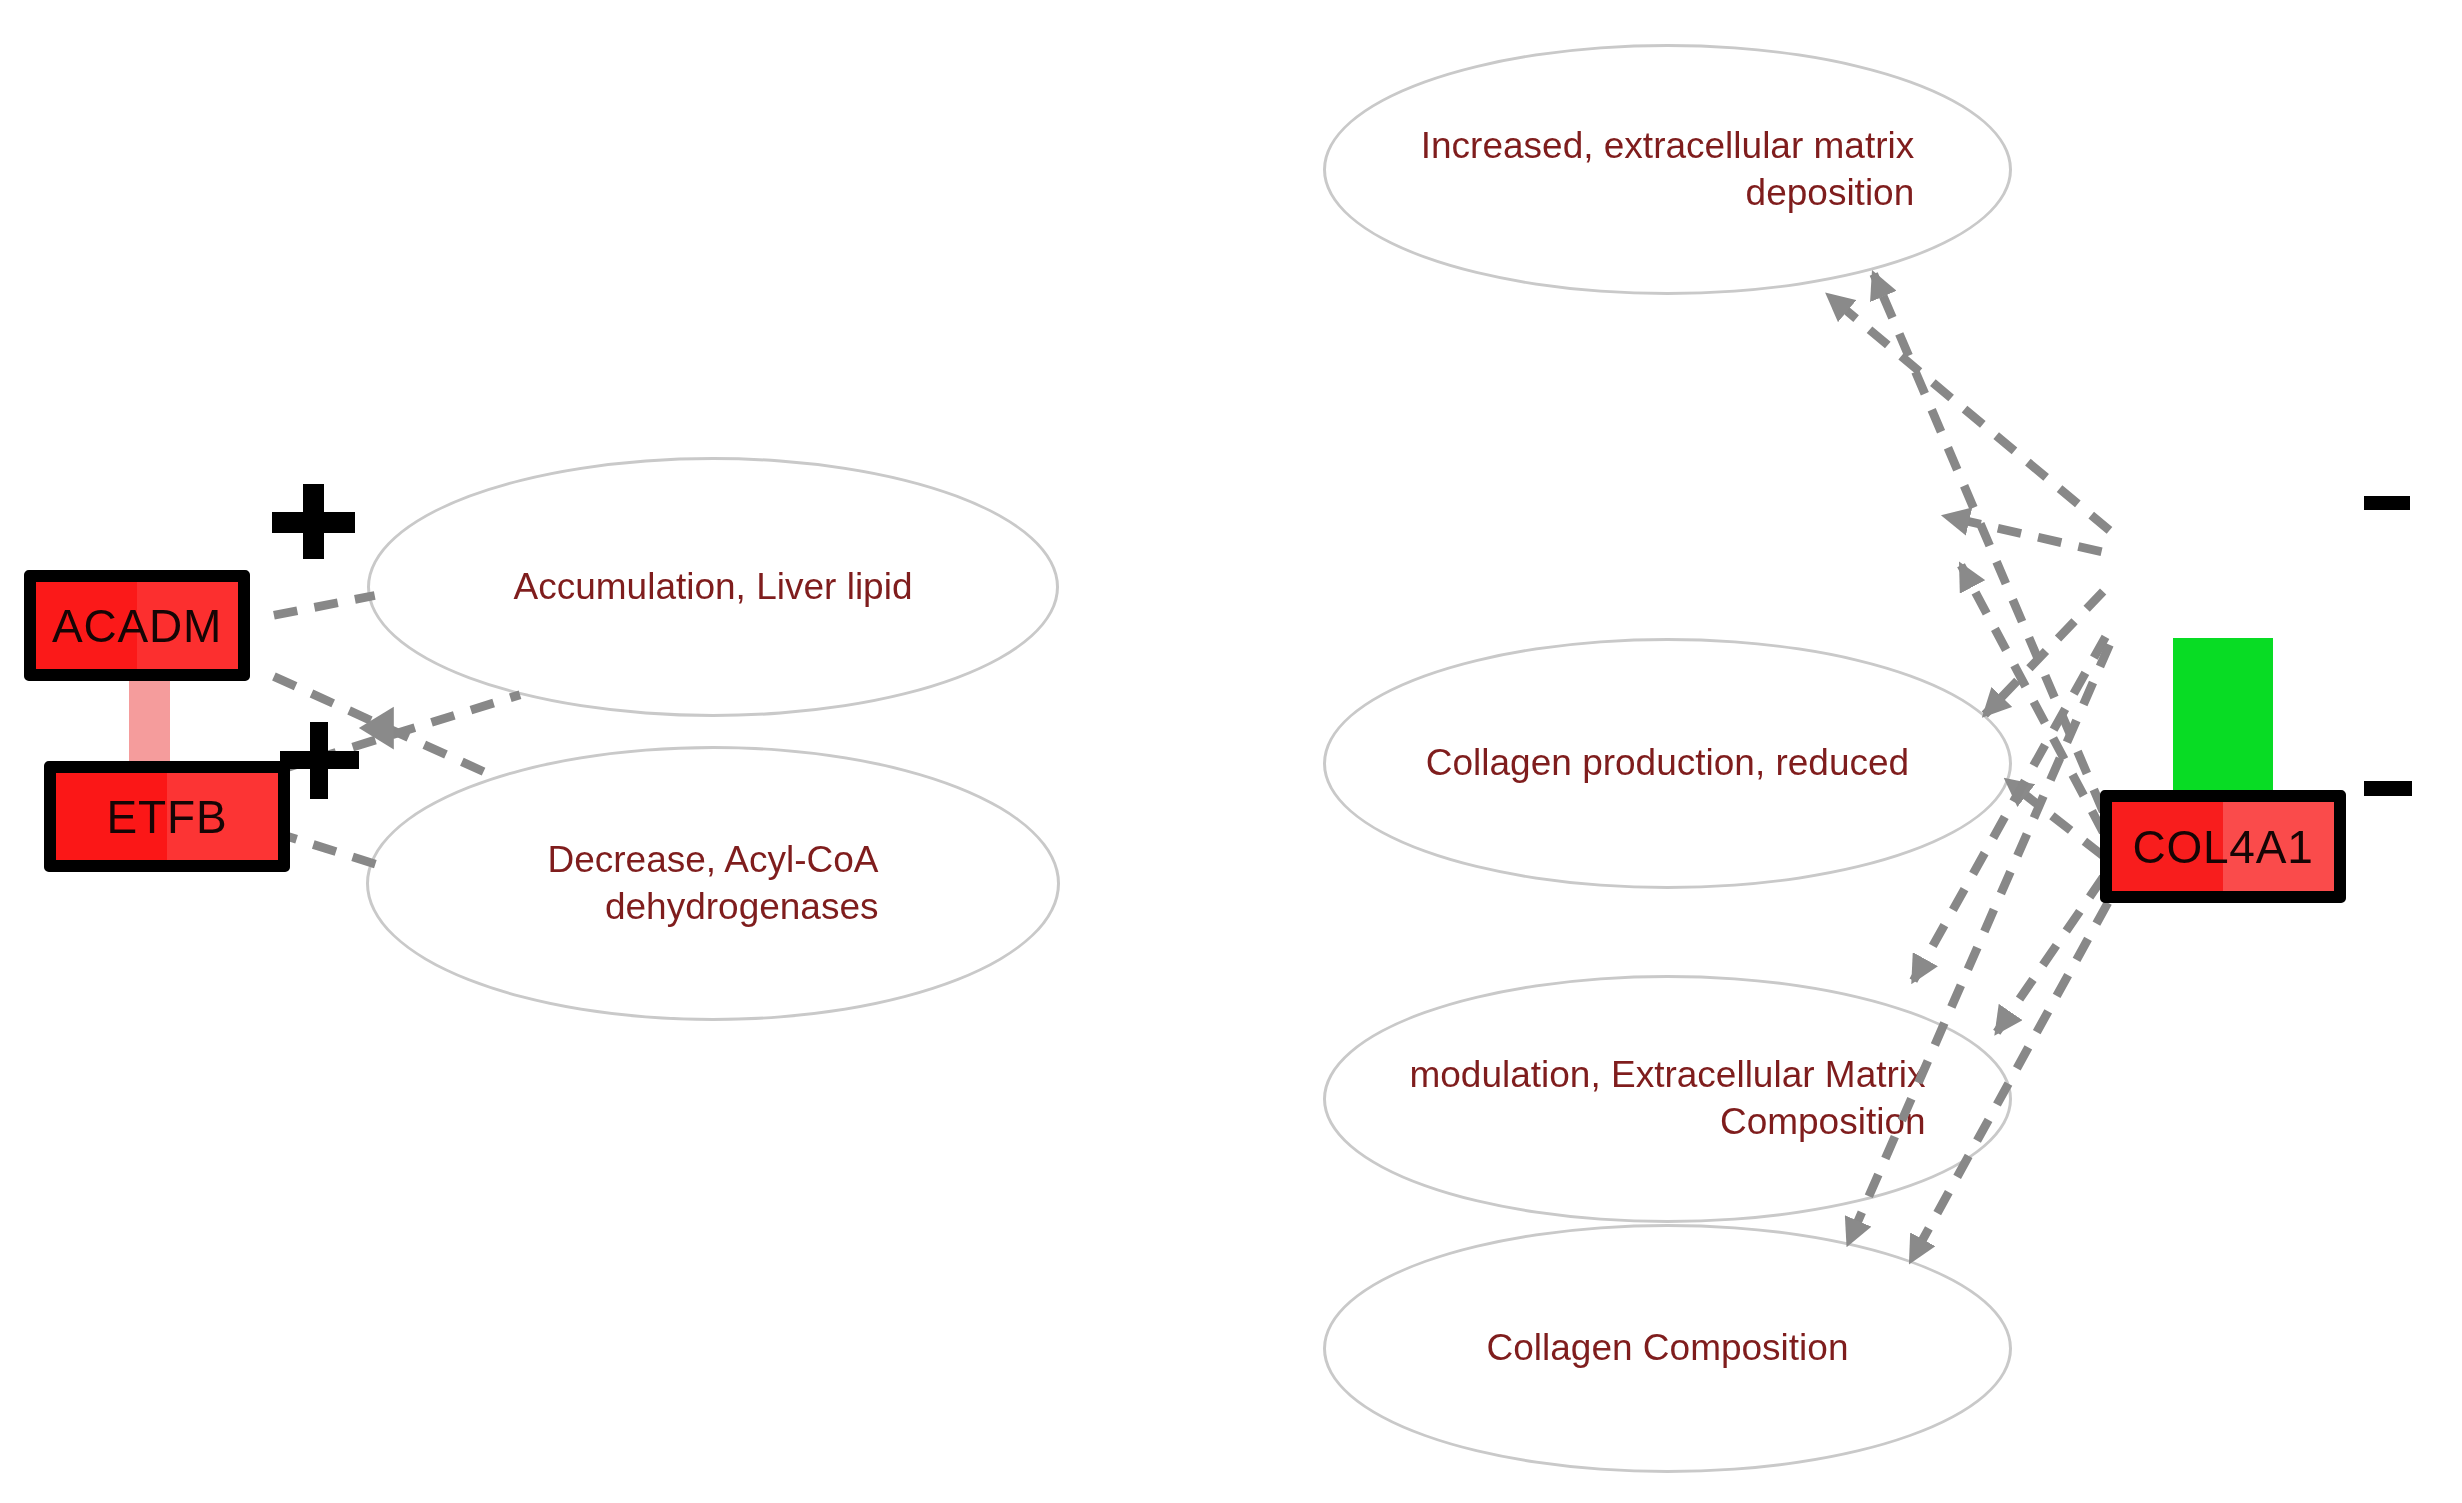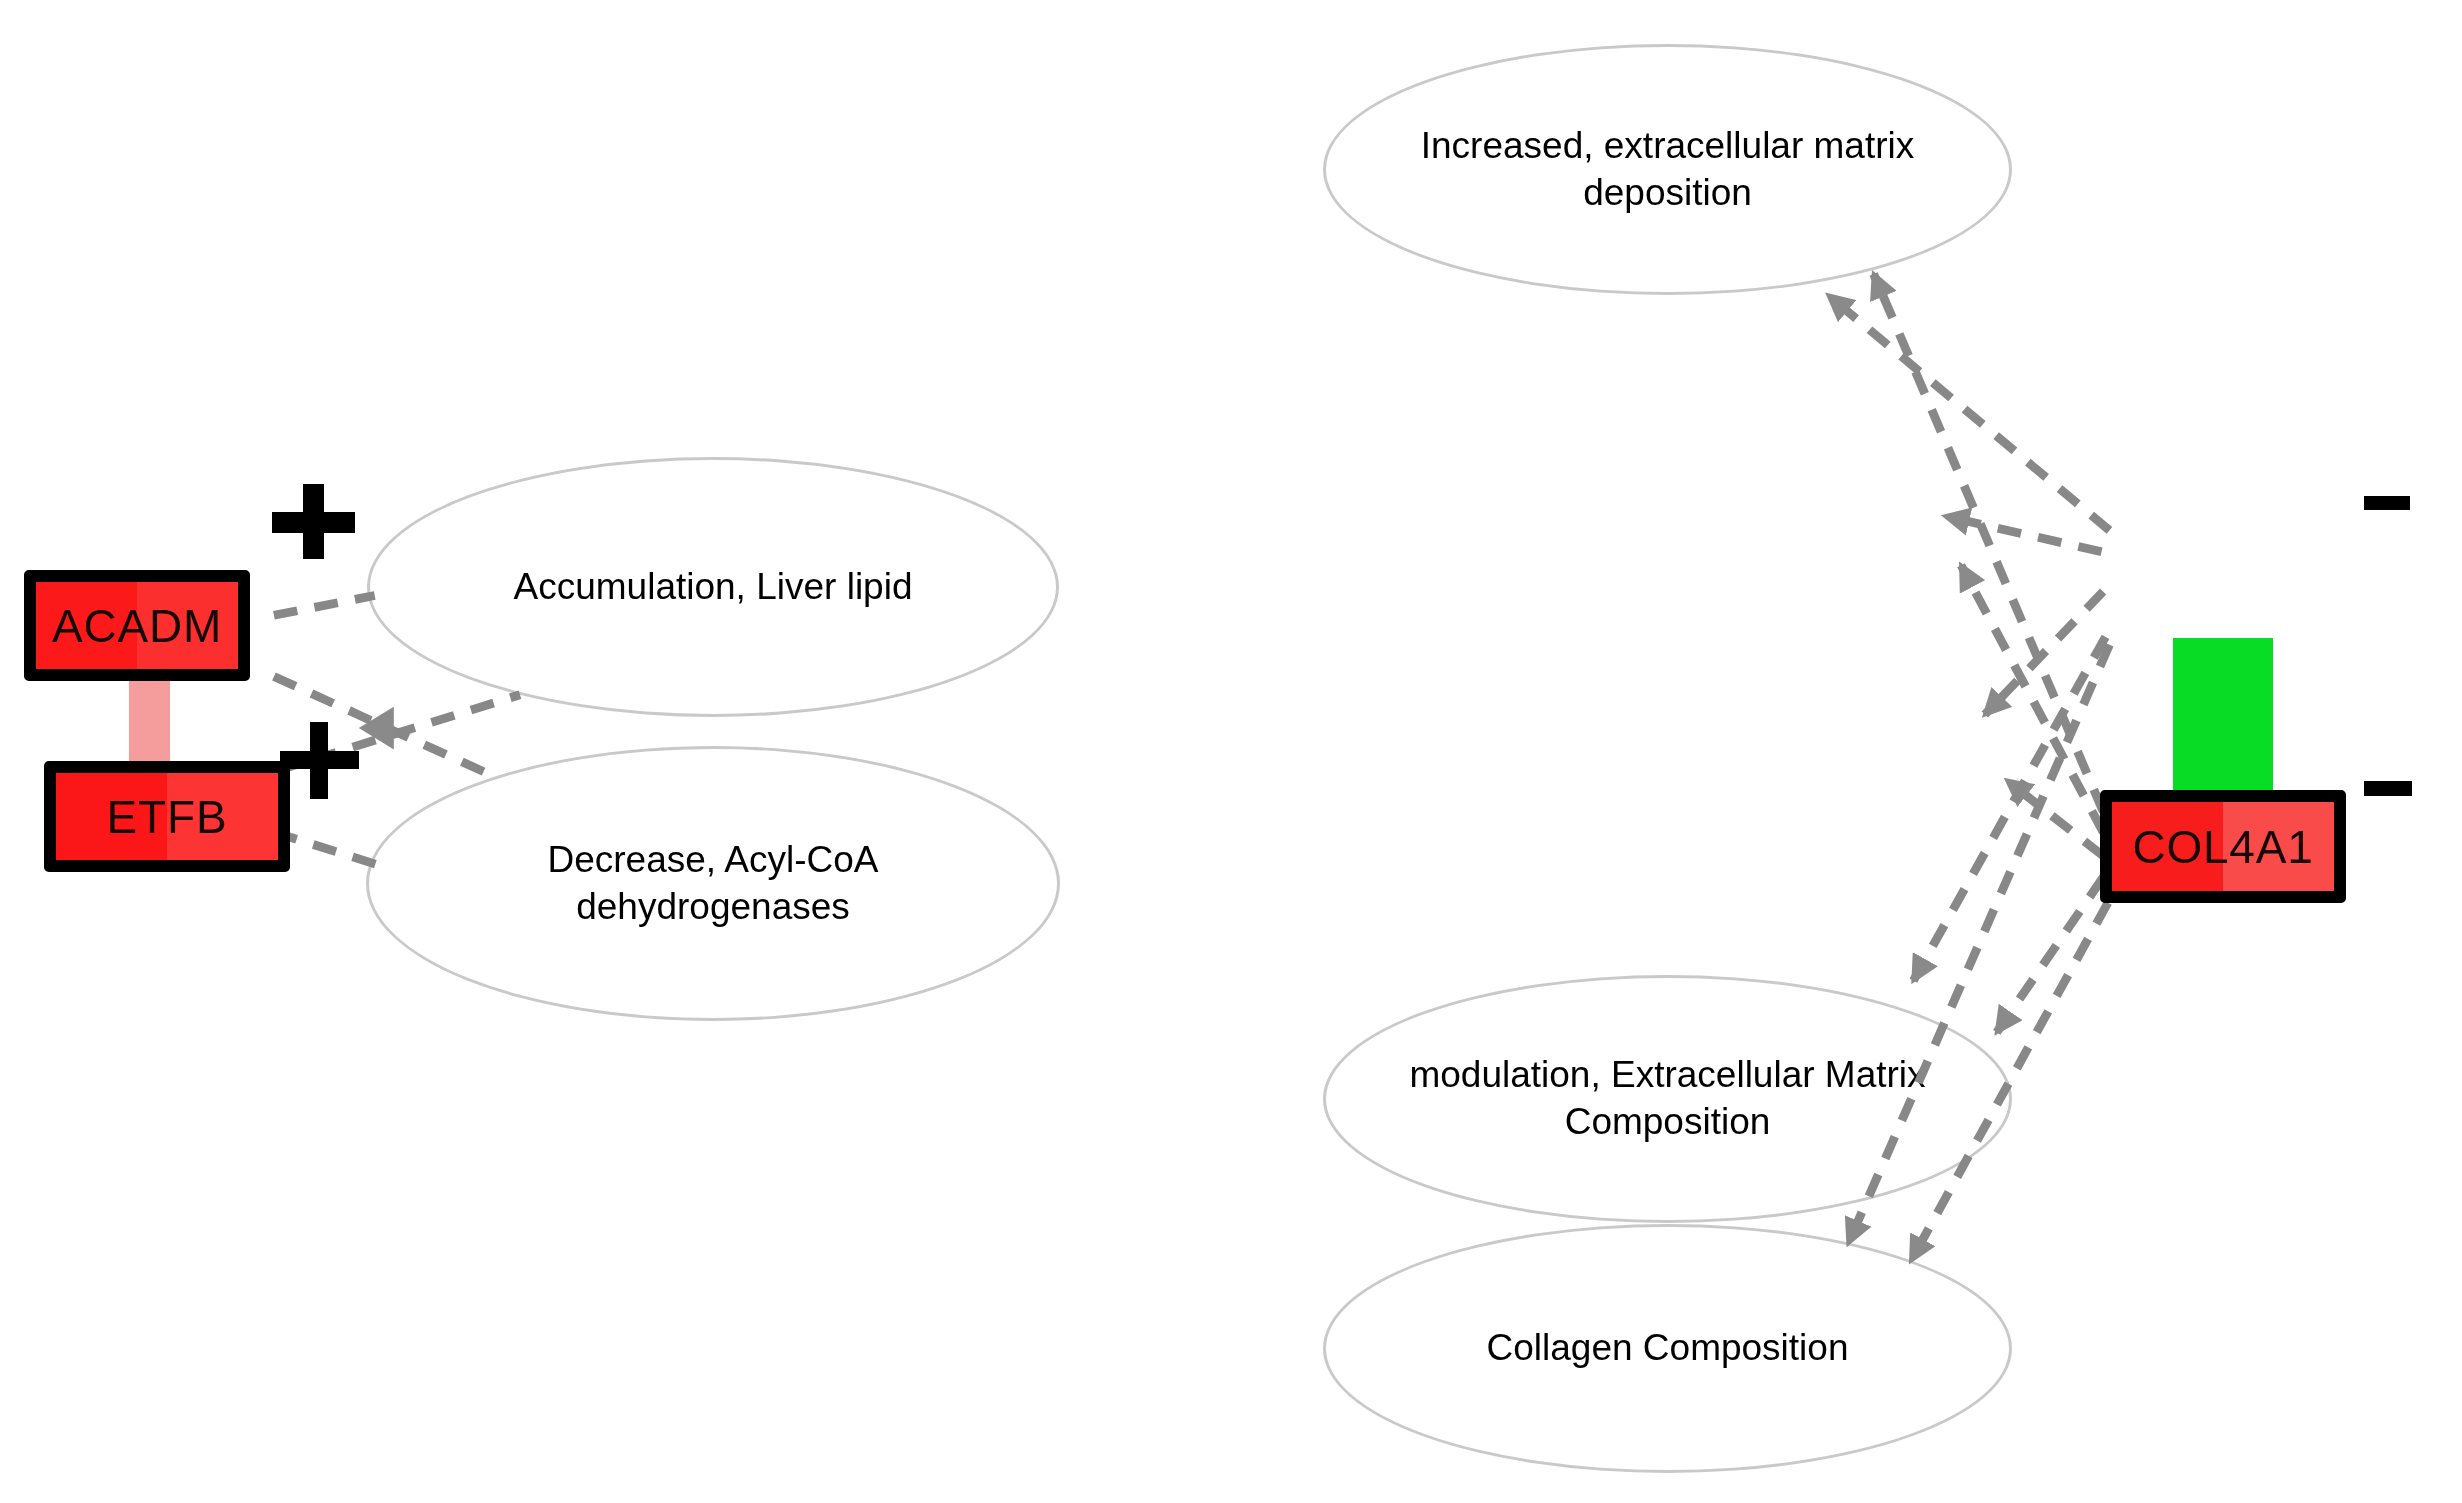--- a/index.html
+++ b/index.html
@@ -3,21 +3,21 @@
 <meta charset="utf-8">
 <style>
   html,body{margin:0;padding:0;background:#ffffff;}
   body{width:2462px;height:1503px;position:relative;overflow:hidden;
        font-family:"Liberation Sans","DejaVu Sans",sans-serif;}
   #canvas{position:absolute;left:0;top:0;width:2462px;height:1503px;background:#ffffff;}
 
   
   .ellipse{position:absolute;box-sizing:border-box;border:3.2px solid #c9c9c9;border-radius:50%;
            background:#ffffff;display:flex;align-items:center;justify-content:center;}
-  .ellipse .fn-label{font-size:37px;line-height:1.26;color:#000000;text-align:center;
+  .ellipse .fn-label{font-size:37px;line-height:1.26;color:#7f1d1d;text-align:right;
            white-space:pre-line;padding:0 48px;}
 
   
   .gene{position:absolute;box-sizing:border-box;border:12.7px solid #000000;border-radius:4.8px;
         display:flex;align-items:center;justify-content:center;}
   .gene .gene-label{font-size:46px;color:#150505;letter-spacing:0.8px;}
   #gene-acadm {left:24px;  top:570px; width:226px;height:111px;
                background:linear-gradient(90deg,#fb1919 0 50%,#fc2f2f 50% 100%);}
   #gene-etfb  {left:24px;  top:761px; width:246px;height:111px;
                background:linear-gradient(90deg,#fb1717 0 50%,#fc3434 50% 100%);margin-left:20px;}
@@ -60,20 +60,23 @@
   <div class="ellipse" id="fn-acylcoa">
     <span class="fn-label">Decrease, Acyl-CoA
 dehydrogenases</span>
   </div>
   <div class="ellipse" id="fn-liver-lipid">
     <span class="fn-label">Accumulation, Liver lipid</span>
   </div>
   <div class="ellipse" id="fn-ecm-deposition">
     <span class="fn-label">Increased, extracellular matrix
 deposition</span>
+  </div>
+  <div class="ellipse" id="fn-collagen-prod">
+    <span class="fn-label">Collagen production, reduced</span>
   </div>
   <div class="ellipse" id="fn-ecm-modulation">
     <span class="fn-label">modulation, Extracellular Matrix
 Composition</span>
   </div>
   <div class="ellipse" id="fn-collagen-depo">
     <span class="fn-label">Collagen Composition</span>
   </div>
 
   <svg id="edge-layer" viewBox="0 0 3101 1893">

